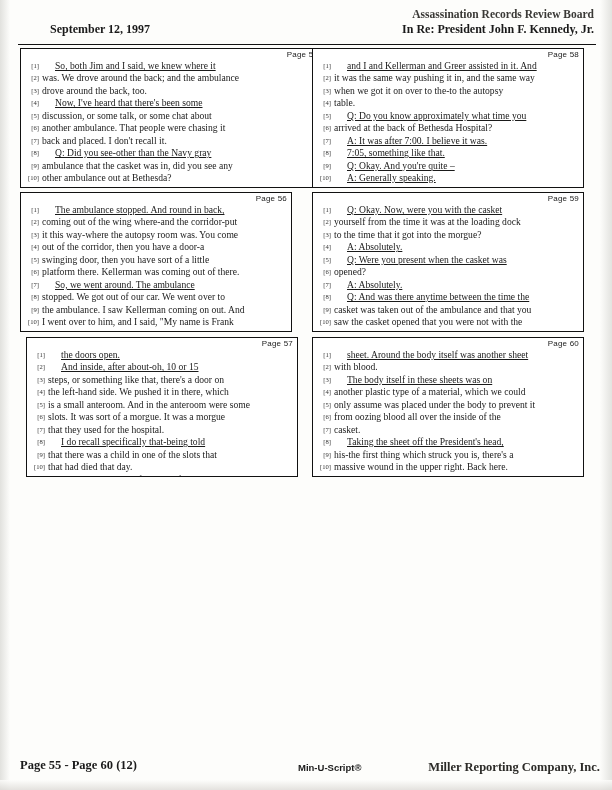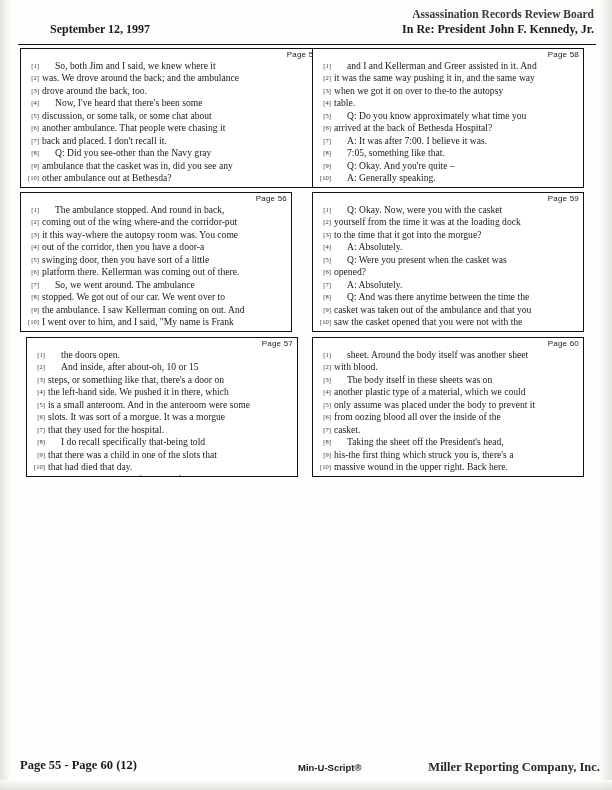--- a/index.html
+++ b/index.html
@@ -129,21 +129,21 @@
     font-size: 6.6px;
     font-family: "Liberation Serif", serif;
     color: #333;
     transform: translateY(-1px);
   }
   .ltext {
     flex: 1 1 auto;
     overflow: hidden;
     text-overflow: clip;
   }
-  .ltext.indent { padding-left: 13px; }
+  .ltext.indent { padding-left: 13px; text-decoration: underline; }
 
   
   .curl {
     position: absolute;
     right: -14px;
     width: 16px; height: 30px;
     border-right: 1.5px solid #555;
     border-radius: 0 60% 60% 0 / 0 50% 50% 0;
     opacity: .6;
   }

